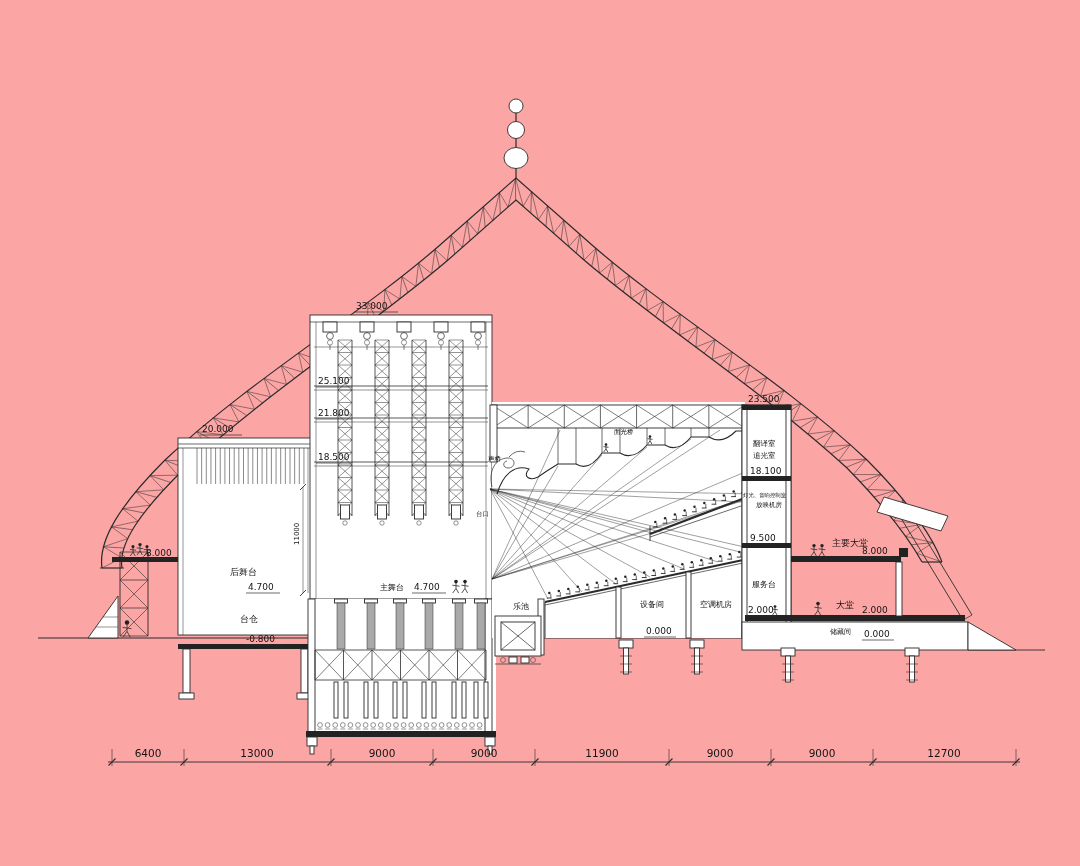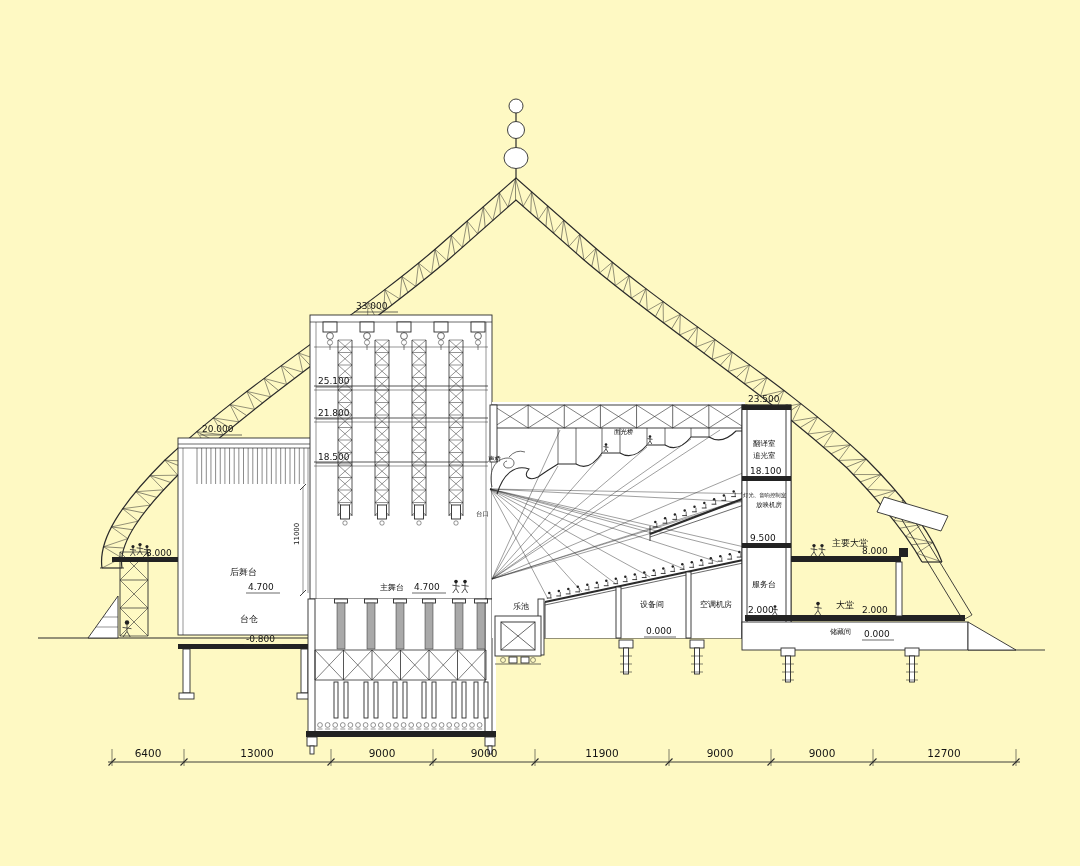--- a/index.html
+++ b/index.html
@@ -1,16 +1,16 @@
 <!DOCTYPE html>
 <html><head>
 <meta charset="utf-8">
 <style>
   html,body{margin:0;padding:0;background:#fff;}
-  .stage-wrap{width:1080px;height:866px;position:relative;background:#fef9c3;overflow:hidden;}
+  .stage-wrap{width:1080px;height:866px;position:relative;background:#fca5a5;overflow:hidden;}
   svg{display:block;}
   .ln{stroke:#2b2b2b;fill:none;}
   .w05{stroke-width:.5}.w07{stroke-width:.7}.w09{stroke-width:.9}.w12{stroke-width:1.2}.w22{stroke-width:2.2}
   .fillw{fill:#ffffff;stroke:#2b2b2b;stroke-width:.9;}
   .dark{fill:#222;stroke:none;}
   .gray{fill:#a9a9a9;stroke:#2b2b2b;stroke-width:.5;}
   text{fill:#141414;font-family:"DejaVu Sans",sans-serif;}
   .num{font-size:9px;}
   .dim{font-size:10.5px;}
   .cjk{font-size:9px;}

